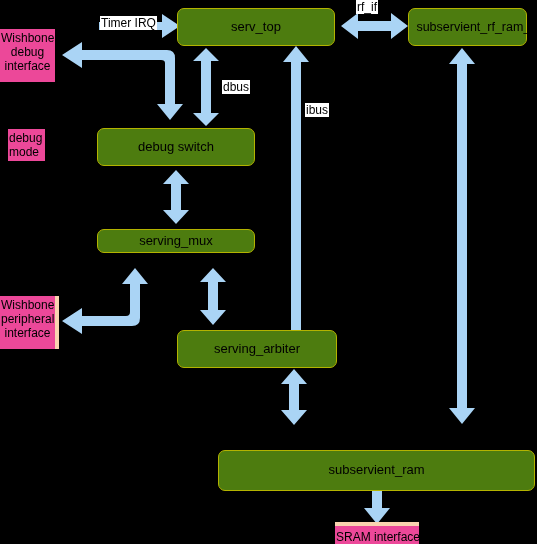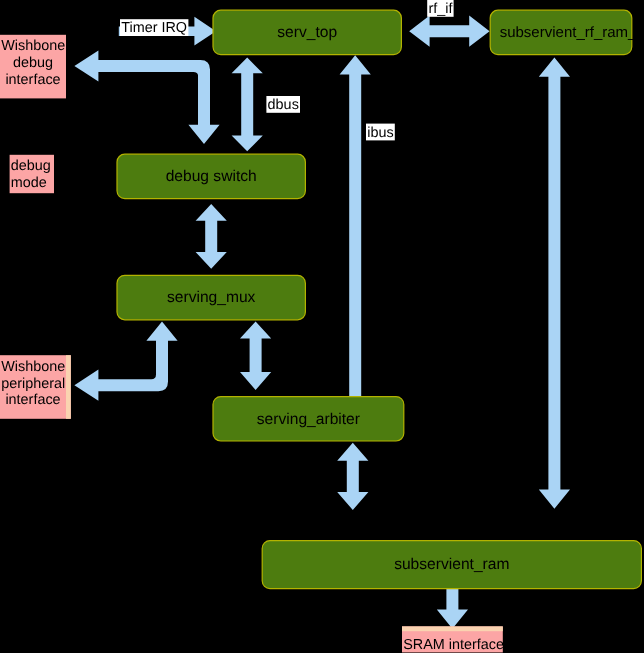--- a/index.html
+++ b/index.html
@@ -18,21 +18,21 @@
     border-radius:7px;
     box-sizing:border-box;
     display:flex;align-items:center;justify-content:center;
     color:#000;
     font-size:13px;
     line-height:1.15;
     white-space:nowrap;
   }
   .lbl{
     position:absolute;
-    background:#fca5a5;
+    background:#ec4899;
     color:#000000;
     font-size:12px;
     line-height:14px;
     text-align:center;
     box-sizing:border-box;
     white-space:nowrap;
     padding:0 1px;
   }
   .lbl.multi{white-space:normal;}
   .lbl.peach-right{border-right:4px solid #fad3b0;}
@@ -109,21 +109,21 @@
   </div>
 
   <div class="box" style="left:408px;top:8px;width:119px;height:38px;font-size:12.5px;padding-left:18px;">
     <span>subservient_rf_ram_if</span>
   </div>
 
   <div class="box" style="left:97px;top:128px;width:158px;height:38px;">
     <span>debug switch</span>
   </div>
 
-  <div class="box" style="left:97px;top:229px;width:158px;height:38px;">
+  <div class="box" style="left:97px;top:229px;width:158px;height:24px;">
     <span>serving_mux</span>
   </div>
 
   <div class="box" style="left:177px;top:330px;width:160px;height:38px;">
     <span>serving_arbiter</span>
   </div>
 
   <div class="box" style="left:218px;top:427px;width:317px;height:41px;margin-top:23px;">
     <span>subservient_ram</span>
   </div>

